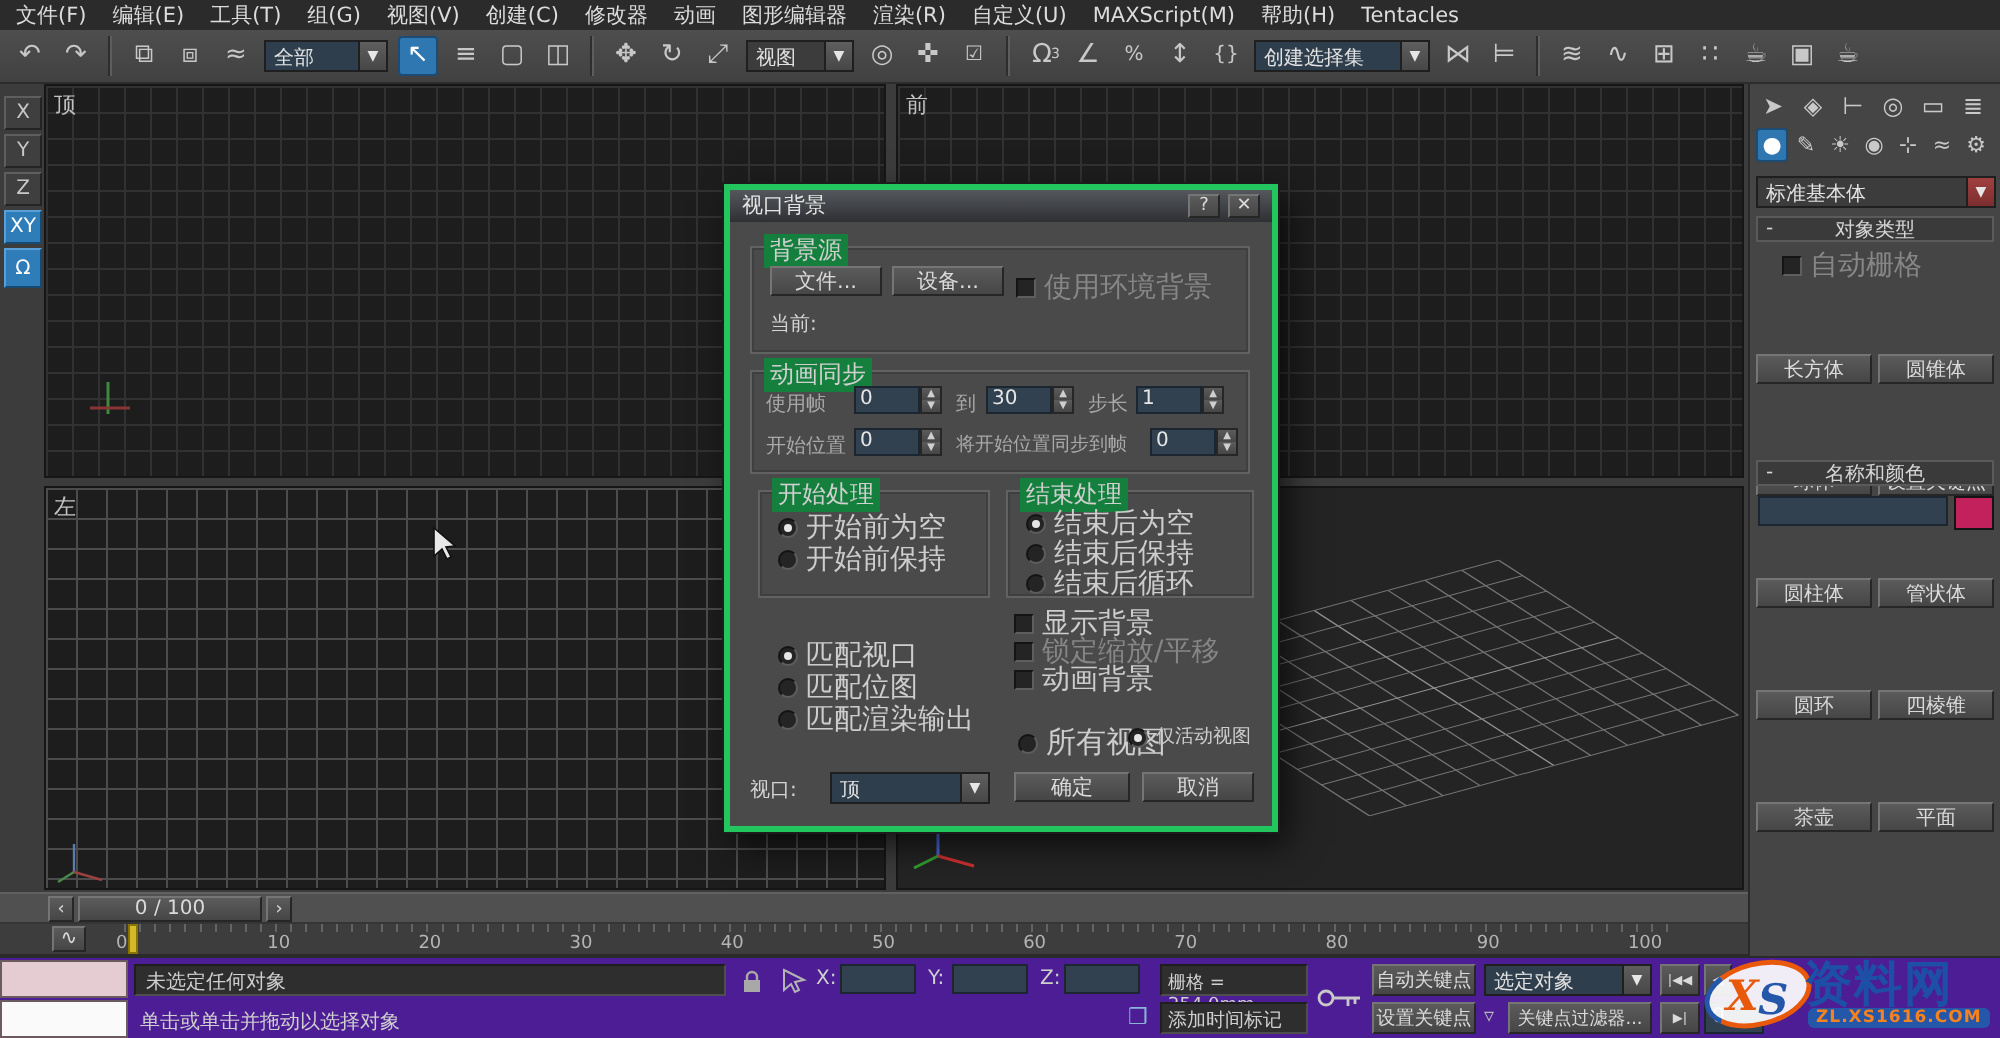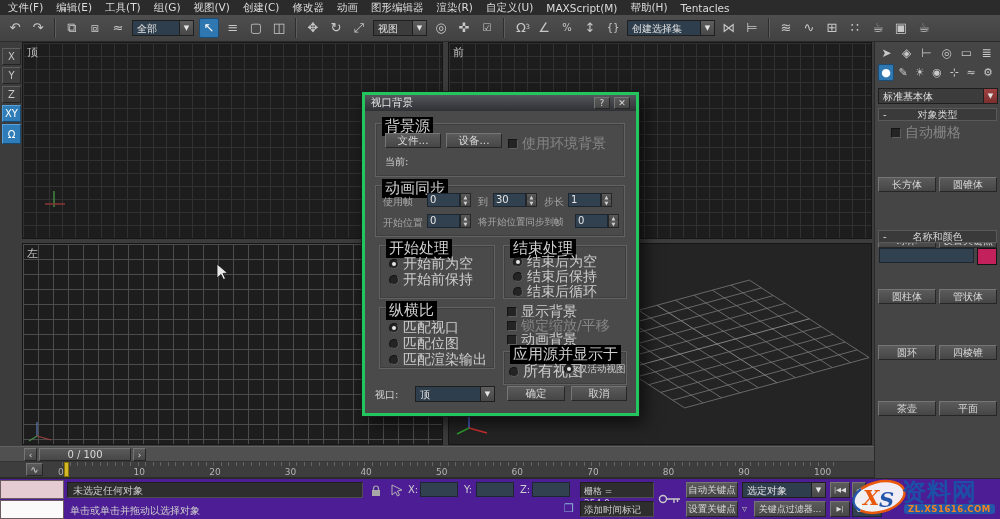--- a/index.html
+++ b/index.html
@@ -32,22 +32,22 @@
   
   .btn{background:linear-gradient(#5b5b5b,#464646);border:1px solid;
     border-color:#757575 #262626 #262626 #757575;color:#dadada;font-size:10.5px;
     display:flex;align-items:center;justify-content:center;box-sizing:border-box;cursor:default;}
   .sunken{background:#2e2e2e;border:1px solid;border-color:#1e1e1e #4e4e4e #4e4e4e #1e1e1e;
     box-sizing:border-box;color:#cfcfcf;}
   .bluefield{background:#31414f;border:1px solid #1b2631;box-sizing:border-box;color:#e6e6e6;
     font-size:10px;padding:1px 3px;overflow:hidden;white-space:nowrap;}
   
   .grp{position:absolute;border:1px solid #626262;box-shadow:inset 0 0 0 1px rgba(0,0,0,.15);}
-  .grp .legend{position:absolute;top:-7px;left:6px;background:#000000;padding:0 3px;
-    font-size:15px;color:#d0d0d0;white-space:nowrap;}
+  .grp .legend{position:absolute;top:-7px;left:6px;background:#15803d;padding:0 3px;
+    font-size:12px;color:#d0d0d0;white-space:nowrap;}
   
   .radio{display:inline-block;width:10px;height:10px;border-radius:50%;background:#242424;
     border:1px solid;border-color:#141414 #5e5e5e #5e5e5e #141414;position:relative;
     vertical-align:middle;box-sizing:border-box;}
   .radio.sel::after{content:"";position:absolute;left:2px;top:2px;width:4px;height:4px;
     border-radius:50%;background:#e6e6e6;}
   .chk{display:inline-block;width:10px;height:10px;background:#242424;border:1px solid;
     border-color:#141414 #5e5e5e #5e5e5e #141414;vertical-align:middle;box-sizing:border-box;}
   .dis{color:#868686 !important;}
   .optlabel{font-size:14px;color:#cdcdcd;vertical-align:middle;margin-left:4px;white-space:nowrap;}
@@ -316,34 +316,28 @@
     <span class="abs" style="left:24px;top:160px"><span class="radio sel"></span><span class="optlabel">开始前为空</span></span>
     <span class="abs" style="left:24px;top:176px"><span class="radio"></span><span class="optlabel">开始前保持</span></span>
 
     <div class="grp" style="left:138px;top:150px;width:122px;height:52px">
       <span class="legend">结束处理</span>
     </div>
     <span class="abs" style="left:148px;top:158px"><span class="radio sel"></span><span class="optlabel">结束后为空</span></span>
     <span class="abs" style="left:148px;top:173px"><span class="radio"></span><span class="optlabel">结束后保持</span></span>
     <span class="abs" style="left:148px;top:188px"><span class="radio"></span><span class="optlabel">结束后循环</span></span>
 
-    <div class="grp" style="left:14px;top:212px;width:114px;height:60px">
-      <span class="legend">纵横比</span>
-    </div>
     <span class="abs" style="left:24px;top:224px"><span class="radio sel"></span><span class="optlabel">匹配视口</span></span>
     <span class="abs" style="left:24px;top:240px"><span class="radio"></span><span class="optlabel">匹配位图</span></span>
     <span class="abs" style="left:24px;top:256px"><span class="radio"></span><span class="optlabel">匹配渲染输出</span></span>
 
     <span class="abs" style="left:142px;top:208px"><span class="chk"></span><span class="optlabel">显示背景</span></span>
     <span class="abs" style="left:142px;top:222px"><span class="chk"></span><span class="optlabel dis">锁定缩放/平移</span></span>
     <span class="abs" style="left:142px;top:236px"><span class="chk"></span><span class="optlabel">动画背景</span></span>
 
-    <div class="grp" style="left:138px;top:256px;width:122px;height:32px">
-      <span class="legend">应用源并显示于</span>
-    </div>
     <span class="abs" style="left:144px;top:267px"><span class="radio"></span><span class="optlabel" style="font-size:15px">所有视图</span></span>
     <span class="abs" style="left:199px;top:267px"><span class="radio sel"></span><span class="optlabel" style="font-size:9.5px">仅活动视图</span></span>
 
     <span class="abs" style="left:10px;top:293px;font-size:10px">视口:</span>
     <span class="dd abs" style="left:50px;top:291px;width:80px">
       <span class="txt">顶</span>
       <span class="arr">▼</span>
     </span>
     <div class="btn abs" style="left:142px;top:291px;width:58px;height:15px">确定</div>
     <div class="btn abs" style="left:206px;top:291px;width:56px;height:15px">取消</div>

